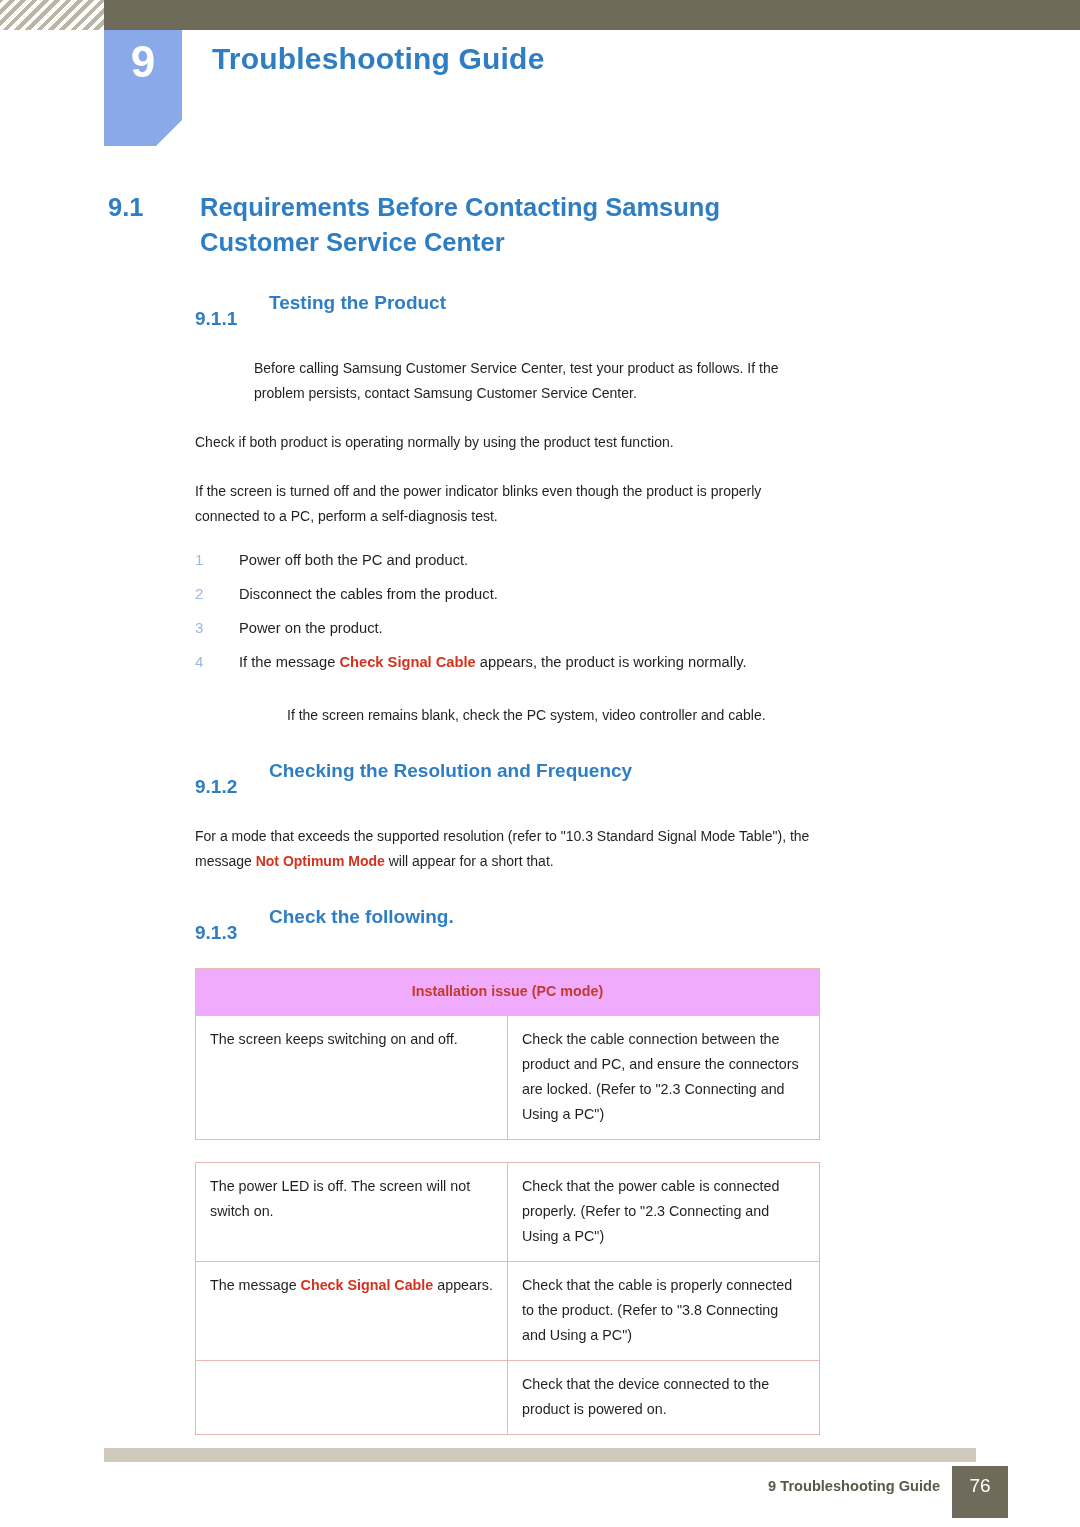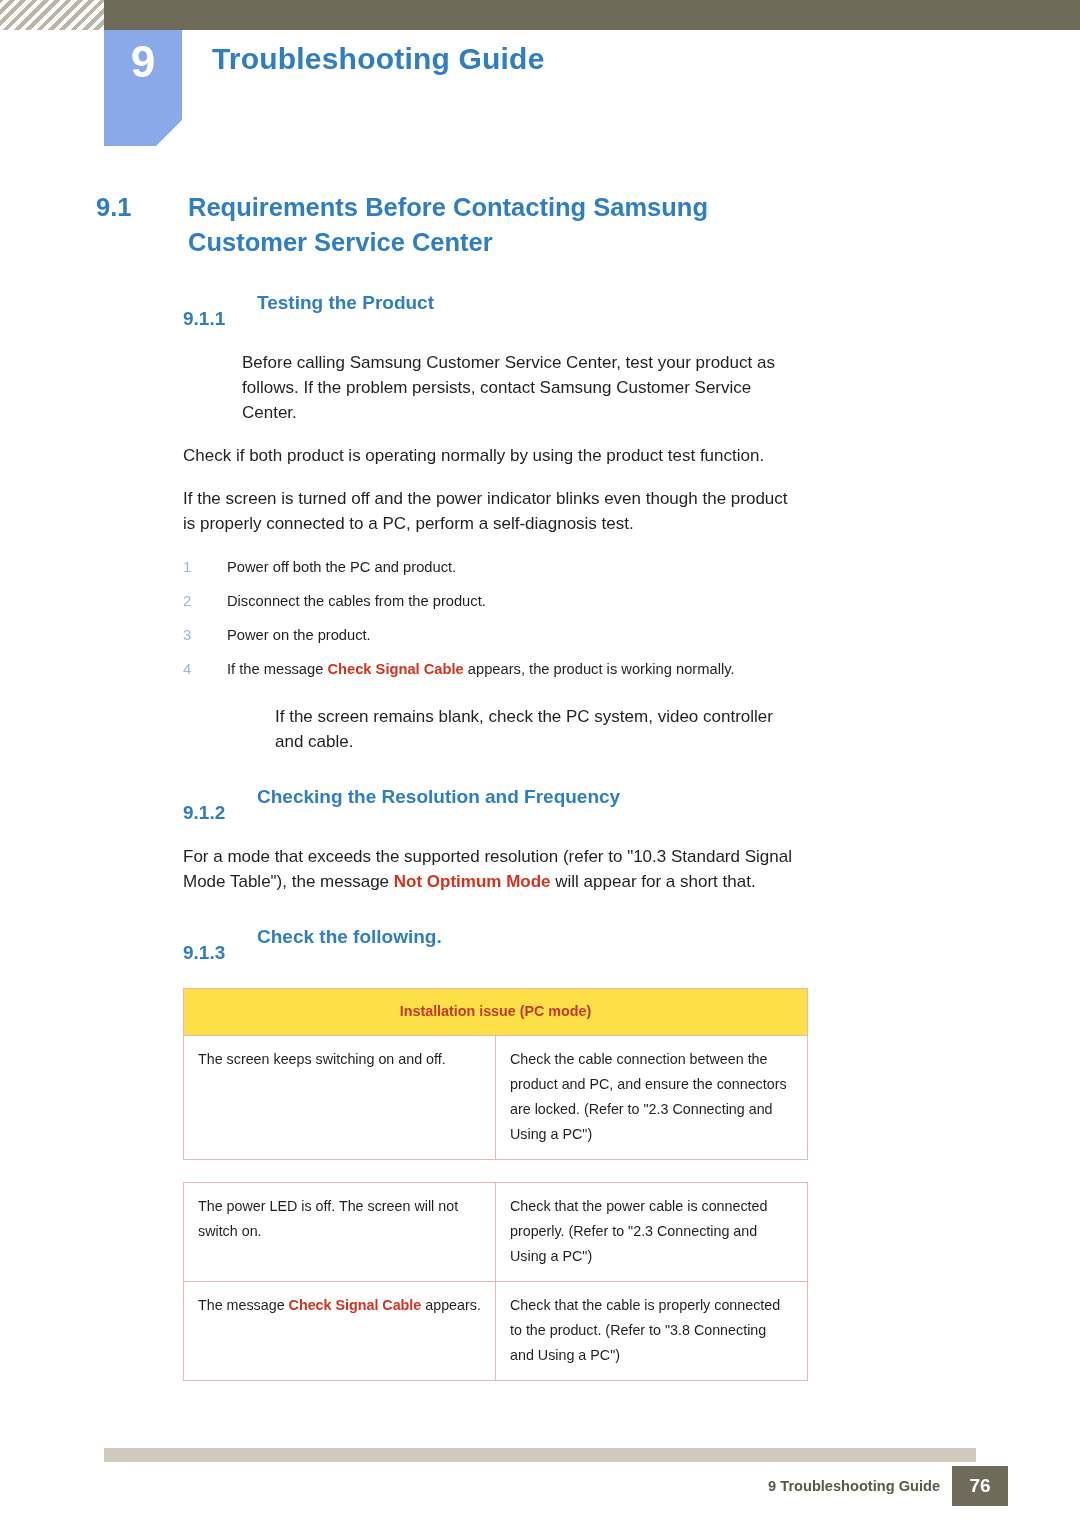--- a/index.html
+++ b/index.html
@@ -63,21 +63,21 @@
     top: 42px;
     font-size: 30px;
     font-weight: bold;
     color: #2f7ec4;
     letter-spacing: 0.2px;
   }
 
   
   .content {
     position: absolute;
-    left: 0; top: 190px;
+    left: 12px; top: 190px;
     width: 884px;
   }
 
   .h1-row {
     display: flex;
     padding: 0 100px 0 96px;
     color: #2f7ec4;
     font-weight: bold;
     font-size: 25.5px;
     line-height: 35px;
@@ -91,24 +91,24 @@
     padding: 0 100px 0 183px;
     color: #2f7ec4;
     font-weight: bold;
     font-size: 19px;
     line-height: 26px;
   }
   .h2-num { width: 74px; flex: 0 0 74px; margin-top: 16px; }
   .h2-text { flex: 1; }
 
   .para {
-    font-size: 17px;
+    font-size: 14px;
     color: #231f20;
     line-height: 25px;
-    margin-top: 18px;
+    margin-top: 24px;
   }
   .para.indent-a { padding: 0 90px 0 242px; }
   .para.indent-b { padding: 0 80px 0 183px; }
   .para.indent-c { padding: 0 90px 0 275px; }
 
   .olist {
     margin-top: 14px;
   }
   .oitem {
     display: flex;
@@ -138,21 +138,21 @@
   }
   table.issue td, table.issue th {
     border: 1px solid #e8b8b4;
     padding: 11px 14px 12px 14px;
     vertical-align: top;
     line-height: 25px;
     text-align: left;
     font-weight: normal;
   }
   table.issue th.cap {
-    background: #fde047;
+    background: #f0abfc;
     color: #c33a2b;
     font-weight: bold;
     text-align: center;
     padding: 10px 8px 11px 8px;
   }
   td.col-left { width: 50%; }
 
   
   .footer-rule {
     position: absolute;
@@ -160,25 +160,25 @@
     top: 1448px;
     width: 872px;
     height: 14px;
     background: #cfcabc;
   }
   .footer-page {
     position: absolute;
     right: 72px;
     top: 1466px;
     width: 56px;
-    height: 40px;
+    height: 52px;
     background: #6e6b5a;
     color: #ffffff;
     font-size: 19px;
-    font-weight: bold;
+    font-weight: normal;
     text-align: center;
     line-height: 40px;
   }
   .footer-label {
     position: absolute;
     right: 140px;
     top: 1478px;
     font-size: 14.6px;
     font-weight: bold;
     color: #5c5848;
@@ -268,20 +268,24 @@
       <table class="issue">
         <tbody>
         <tr>
           <td class="col-left">The power LED is off. The screen will not switch on.</td>
           <td>Check that the power cable is connected properly. (Refer to "2.3 Connecting and Using a PC")</td>
         </tr>
         <tr>
           <td class="col-left"><span>The message </span><span class="red">Check Signal Cable</span><span> appears.</span></td>
           <td>Check that the cable is properly connected to the product. (Refer to "3.8 Connecting and Using a PC")</td>
         </tr>
+        <tr>
+          <td class="col-left"></td>
+          <td>Check that the device connected to the product is powered on.</td>
+        </tr>
       </tbody>
         </table>
     </div>
 
   </div>
 
   <div class="footer-rule"></div>
   <div class="footer-label">9 Troubleshooting Guide</div>
   <div class="footer-page">76</div>
 

